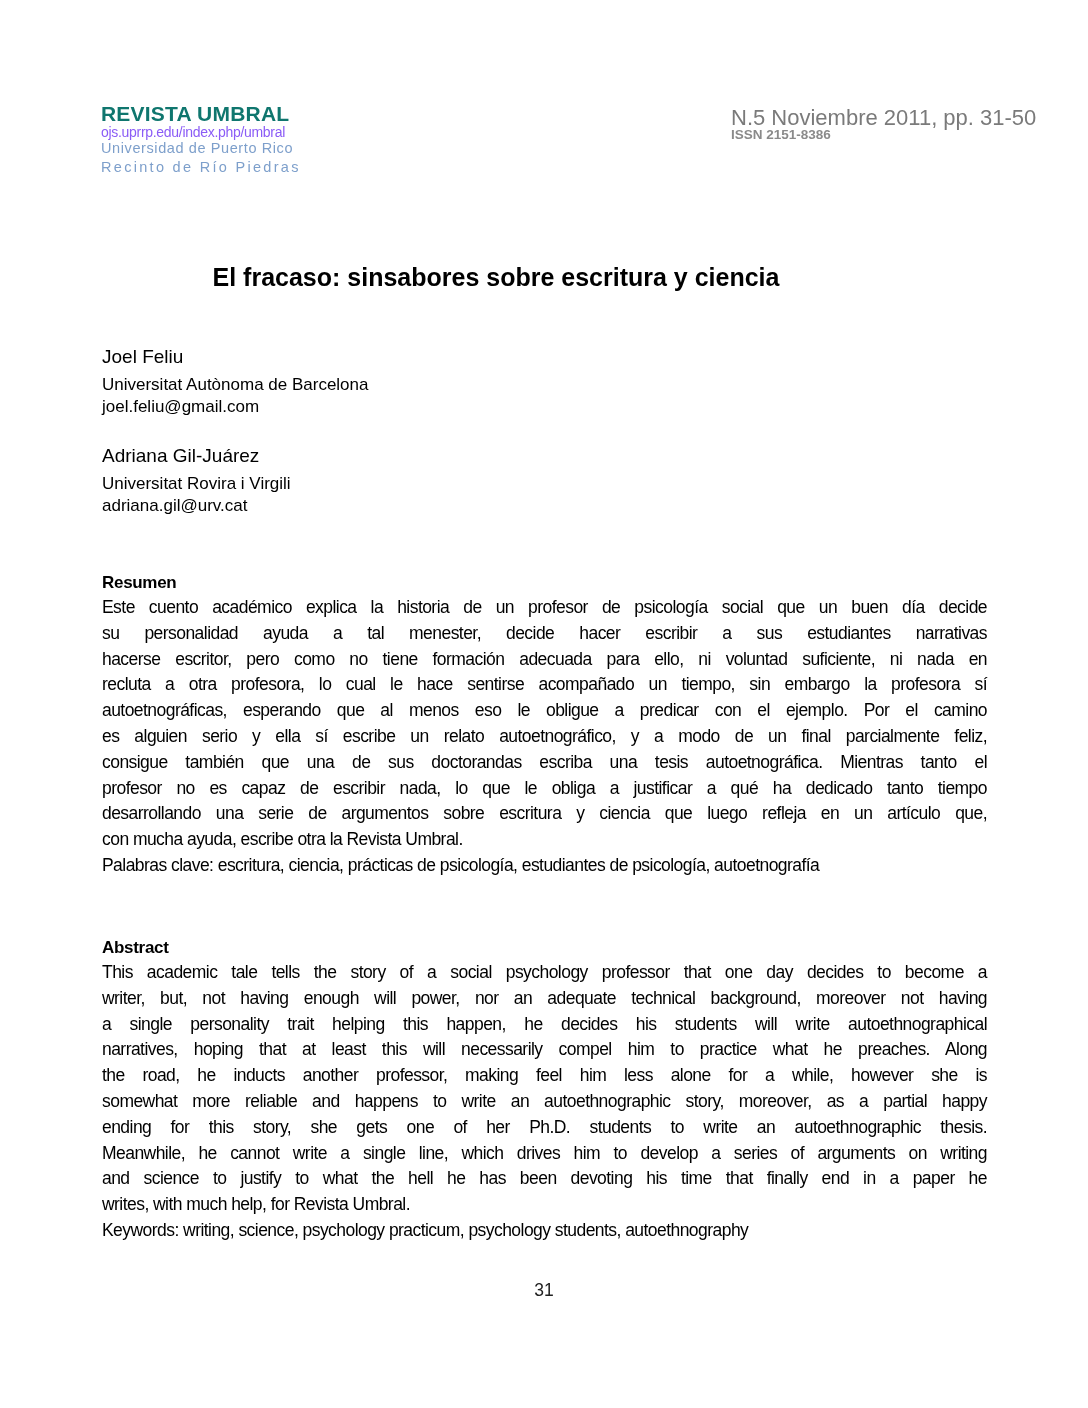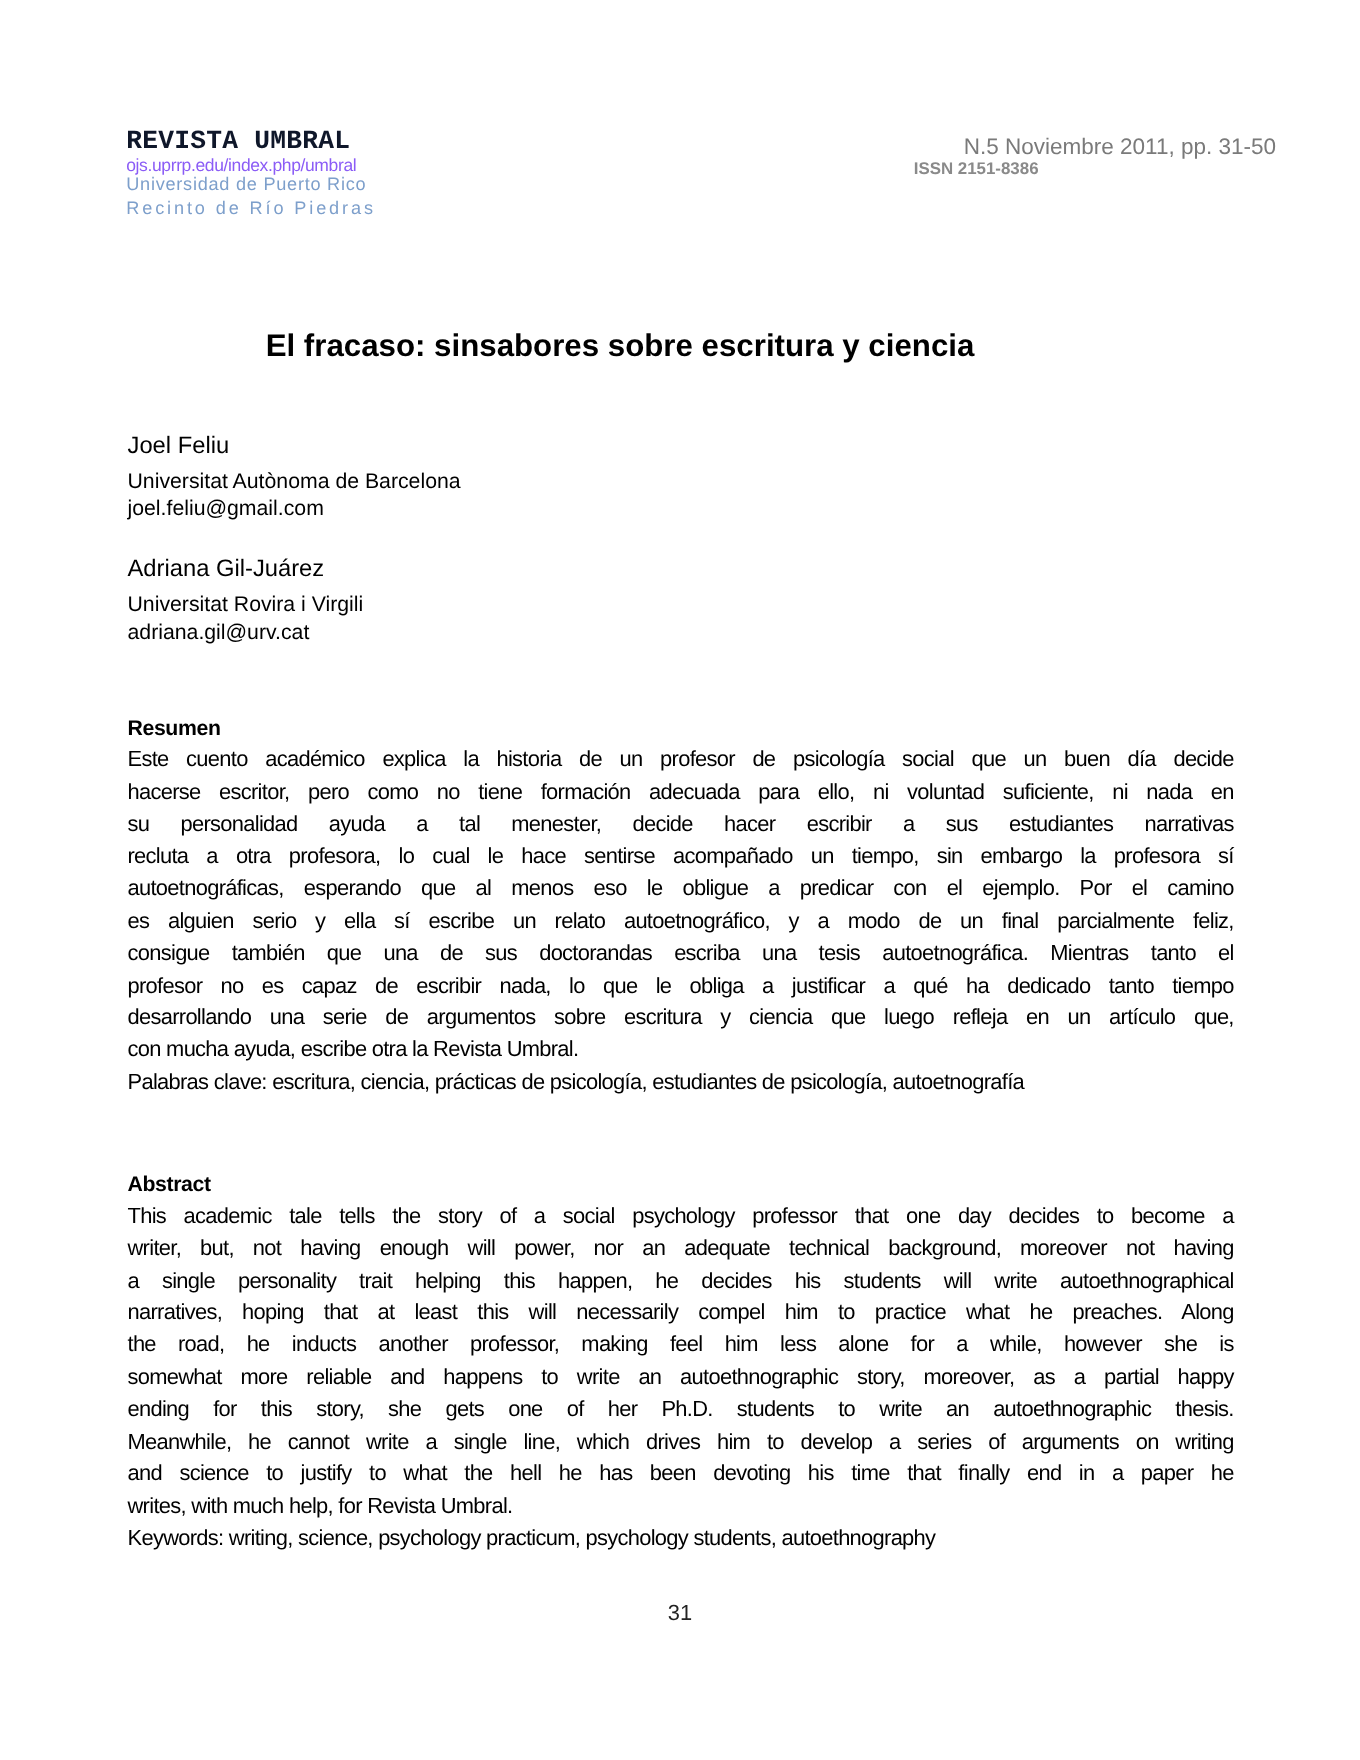--- a/index.html
+++ b/index.html
@@ -1,24 +1,24 @@
 <!DOCTYPE html>
 <html><head>
 <meta charset="utf-8">
 <style>
   html, body { margin: 0; padding: 0; background: #ffffff; }
   body { width: 1088px; height: 1408px; position: relative; overflow: hidden;
          font-family: "Liberation Sans", sans-serif; color: #000; }
   .masthead { position: absolute; left: 101px; top: 103px; }
-  .journal-name { font-size: 21px; font-weight: bold; color: #0f172a; line-height: 22px; letter-spacing: 0.2px; font-family: Liberation Mono, monospace; }
+  .journal-name { font-size: 21px; font-weight: bold; color: #0f766e; line-height: 22px; letter-spacing: 0.2px; }
   .journal-url { font-size: 14px; color: #8b5cf6; line-height: 15px; letter-spacing: -0.3px; }
   .univ { font-size: 14.5px; color: #7d9fcb; line-height: 17px; letter-spacing: 0.6px; }
   .campus { font-size: 14.5px; color: #7d9fcb; line-height: 20px; letter-spacing: 2.3px; }
   .issue { position: absolute; left: 731px; top: 108px; color: #7a7a7a; }
-  .issue-line { font-size: 18px; line-height: 19px; margin-left: 40px; }
+  .issue-line { font-size: 22px; line-height: 19px; }
   .issn-line { font-size: 13.5px; line-height: 16px; font-weight: bold; color: #8a8a8a; }
   .title { position: absolute; left: 0; width: 992px; top: 263px; text-align: center;
            font-size: 25px; font-weight: bold; }
   .authors { position: absolute; left: 102px; top: 345px; }
   .author { margin-bottom: 26px; }
   .author-name { font-size: 19px; line-height: 24px; margin-bottom: 5px; }
   .author-aff, .author-email { font-size: 17px; line-height: 22px; }
   .section { position: absolute; left: 102px; width: 885px; }
   .section-heading { font-size: 17px; font-weight: bold; line-height: 24px; letter-spacing: -0.3px; }
   .section-body { font-size: 17.5px; line-height: 25.8px; text-align: justify; letter-spacing: -0.55px; }
@@ -57,22 +57,22 @@
     <div class="author-name">Adriana Gil-Juárez</div>
     <div class="author-aff">Universitat Rovira i Virgili</div>
     <div class="author-email">adriana.gil@urv.cat</div>
   </div>
 </div>
 
 <div class="section resumen">
   <div class="section-heading">Resumen</div>
   <div class="section-body">
     <span class="line">Este cuento académico explica la historia de un profesor de psicología social que un buen día decide</span>
+    <span class="line">su personalidad ayuda a tal menester, decide hacer escribir a sus estudiantes narrativas</span>
     <span class="line">hacerse escritor, pero como no tiene formación adecuada para ello, ni voluntad suficiente, ni nada en</span>
-    <span class="line">su personalidad ayuda a tal menester, decide hacer escribir a sus estudiantes narrativas</span>
     <span class="line">recluta a otra profesora, lo cual le hace sentirse acompañado un tiempo, sin embargo la profesora sí</span>
     <span class="line">autoetnográficas, esperando que al menos eso le obligue a predicar con el ejemplo. Por el camino</span>
     <span class="line">es alguien serio y ella sí escribe un relato autoetnográfico, y a modo de un final parcialmente feliz,</span>
     <span class="line">consigue también que una de sus doctorandas escriba una tesis autoetnográfica. Mientras tanto el</span>
     <span class="line">profesor no es capaz de escribir nada, lo que le obliga a justificar a qué ha dedicado tanto tiempo</span>
     <span class="line">desarrollando una serie de argumentos sobre escritura y ciencia que luego refleja en un artículo que,</span>
     <span class="line last">con mucha ayuda, escribe otra la Revista Umbral.</span>
   </div>
   <div class="keywords">Palabras clave: escritura, ciencia, prácticas de psicología, estudiantes de psicología, autoetnografía</div>
 </div>

